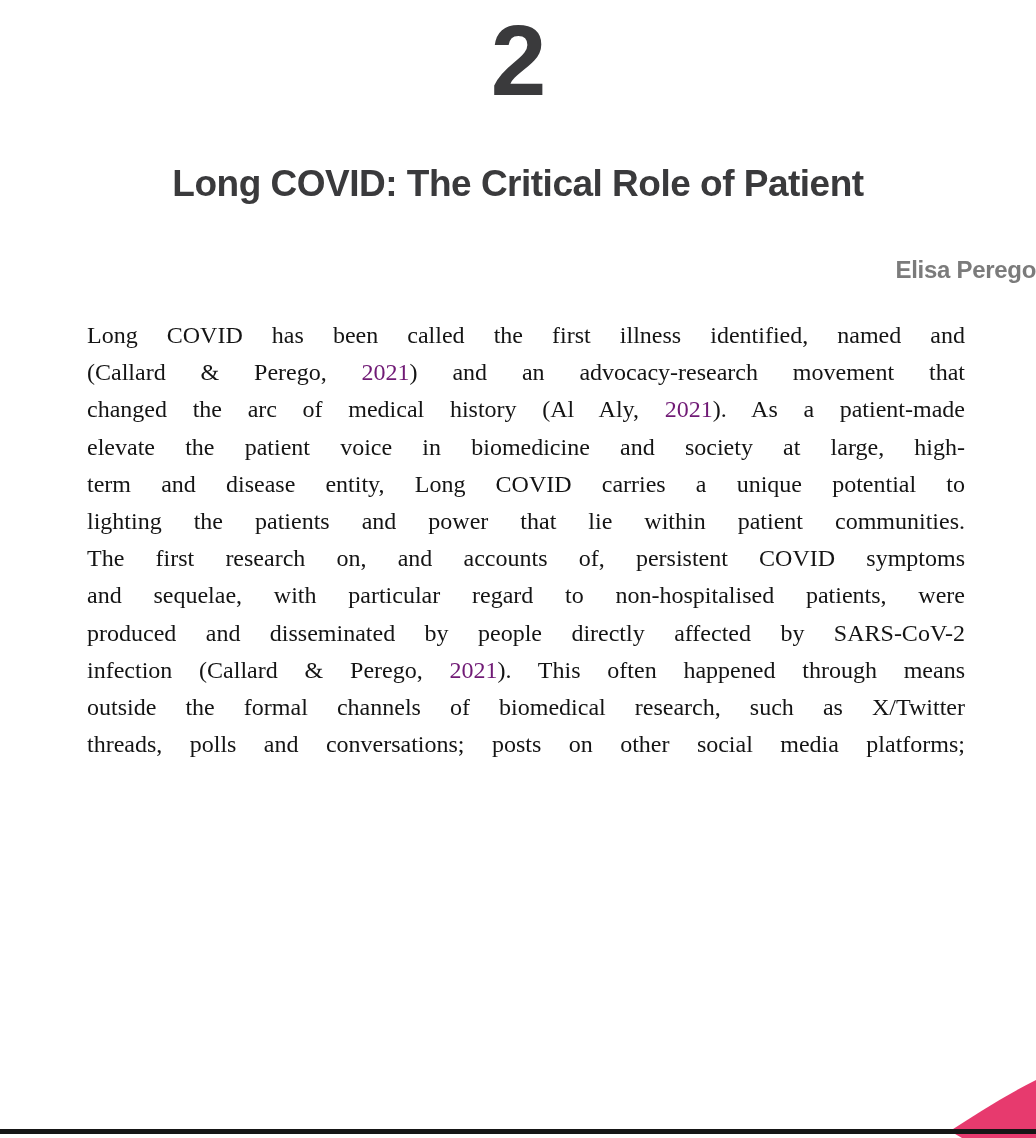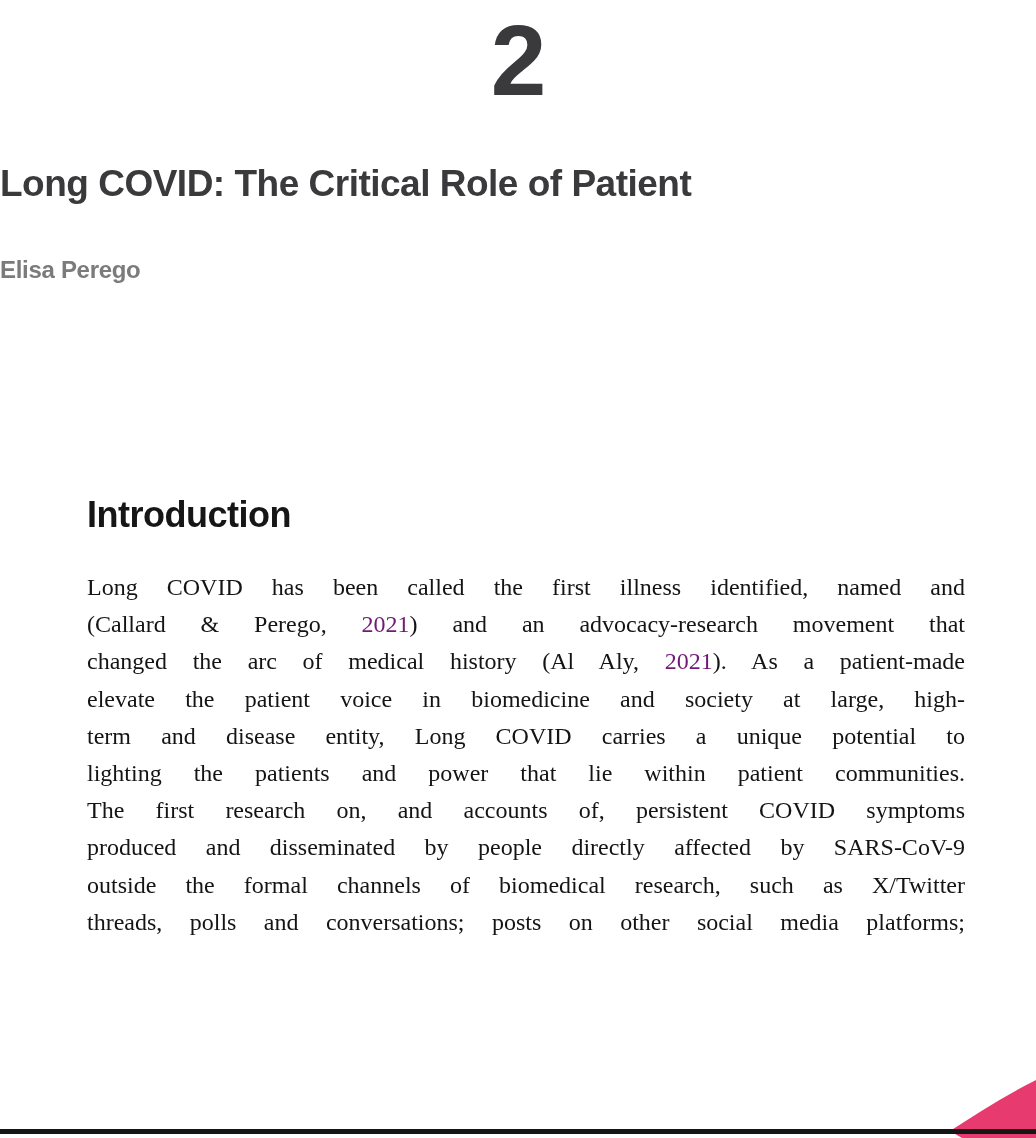--- a/index.html
+++ b/index.html
@@ -19,30 +19,30 @@
     margin-top: 10px;
     text-align: center;
     font-size: 100px;
     line-height: 1.0;
     font-weight: 700;
     color: #3a3a3c;
     letter-spacing: -1px;
   }
   .chapter-title {
     margin-top: 50px;
-    text-align: left;
+    text-align: center;
     font-size: 37px;
     line-height: 48px;
     font-weight: 700;
     color: #3a3a3c;
     letter-spacing: -0.5px;
   }
   .author {
     margin-top: 48px;
-    text-align: left;
+    text-align: right;
     font-size: 24px;
     font-weight: 700;
     color: #7b7b7b;
     letter-spacing: -0.3px;
   }
   .section-heading {
     margin: 210px 0 0 87px;
     font-size: 36px;
     font-weight: 700;
     color: #161616;
@@ -89,31 +89,32 @@
 <div class="page">
 
   <div class="chapter-number">2</div>
 
   <div class="chapter-title">
     <div>Long COVID: The Critical Role of Patient</div>
   </div>
 
   <div class="author">Elisa Perego</div>
 
-  <div class="section-heading">Introduction</div>
 
   <div class="paragraph">
       <div class="pline">Long COVID has been called the first illness identified, named and</div>
       <div class="pline">(Callard &amp; Perego, <span class="cite">2021</span>) and an advocacy-research movement that</div>
       <div class="pline">changed the arc of medical history (Al Aly, <span class="cite">2021</span>). As a patient-made</div>
       <div class="pline">elevate the patient voice in biomedicine and society at large, high-</div>
       <div class="pline">term and disease entity, Long COVID carries a unique potential to</div>
       <div class="pline">lighting the patients and power that lie within patient communities.</div>
       <div class="pline">The first research on, and accounts of, persistent COVID symptoms</div>
-      <div class="pline">produced and disseminated by people directly affected by SARS-CoV-9</div>
+      <div class="pline">and sequelae, with particular regard to non-hospitalised patients, were</div>
+      <div class="pline">produced and disseminated by people directly affected by SARS-CoV-2</div>
+      <div class="pline">infection (Callard &amp; Perego, <span class="cite">2021</span>). This often happened through means</div>
       <div class="pline">outside the formal channels of biomedical research, such as X/Twitter</div>
       <div class="pline">threads, polls and conversations; posts on other social media platforms;</div>
     </div>
 
   <svg class="accent-wedge" viewBox="0 0 90 60">
     <path d="M 4 53 C 30 36 58 18 90 2 L 90 60 L 16 60 Z" fill="#e73a6e"></path>
   </svg>
 
   <div class="footer-bar"></div>
 

